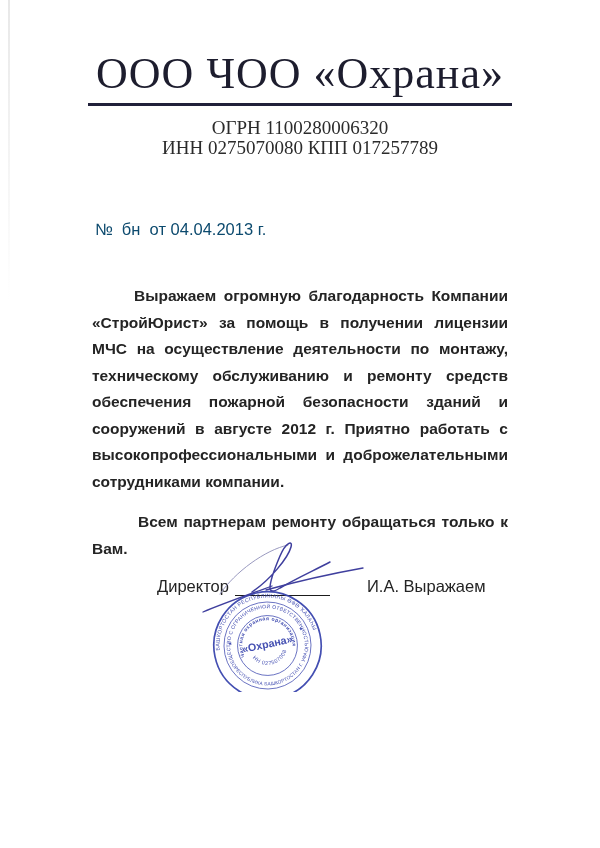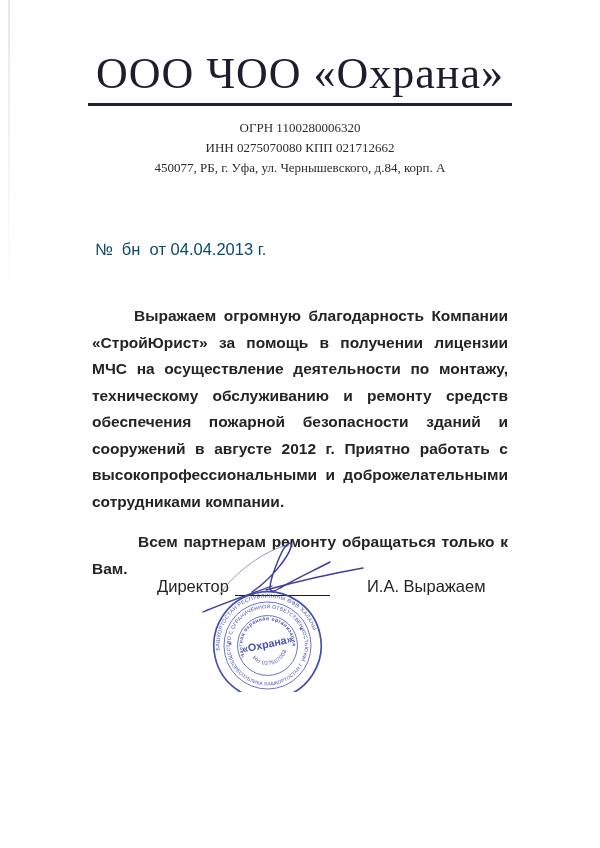--- a/index.html
+++ b/index.html
@@ -27,21 +27,21 @@
     line-height:48px;
     color:#1d1d2e;
     letter-spacing:1px;
     border-bottom:3px solid #20203a;
     padding:0 8px 5px 8px;
   }
   .org-details{
     margin-top:12px;
     text-align:center;
     font-family:"Liberation Serif",serif;
-    font-size:13px;
+    font-size:19px;
     line-height:20px;
     color:#2b2b2b;
   }
   .ref-line{
     margin:62px 0 0 95px;
     font-size:16.5px;
     color:#0c4a6e;
     white-space:pre;
   }
   .body-para{
@@ -74,22 +74,21 @@
 <div class="page">
 
   <div class="scan-edge"></div>
 
   <div class="title-wrap">
     <h1 class="company-title">ООО ЧОО «Охрана»</h1>
   </div>
 
   <div class="org-details">
     <div>ОГРН 1100280006320</div>
-    <div>ИНН 0275070080 КПП 021712662</div>
-    <div>450077, РБ, г. Уфа, ул. Чернышевского, д.84, корп. А</div>
+    <div>ИНН 0275070080 КПП 017257789</div>
   </div>
 
   <div class="ref-line">№  бн  от 04.04.2013 г.</div>
 
   <p class="body-para para-main">Выражаем огромную благодарность Компании «СтройЮрист» за помощь в получении лицензии МЧС на осуществление деятельности по монтажу, техническому обслуживанию и ремонту средств обеспечения пожарной безопасности зданий и сооружений в августе 2012 г. Приятно работать с высокопрофессиональными и доброжелательными сотрудниками компании.</p>
   <p class="body-para para-closing">Всем партнерам ремонту обращаться только к Вам.</p>
 
   <div class="sig-label">Директор</div>
   <div class="sig-line"></div>
   <div class="sig-name">И.А. Выражаем</div>

